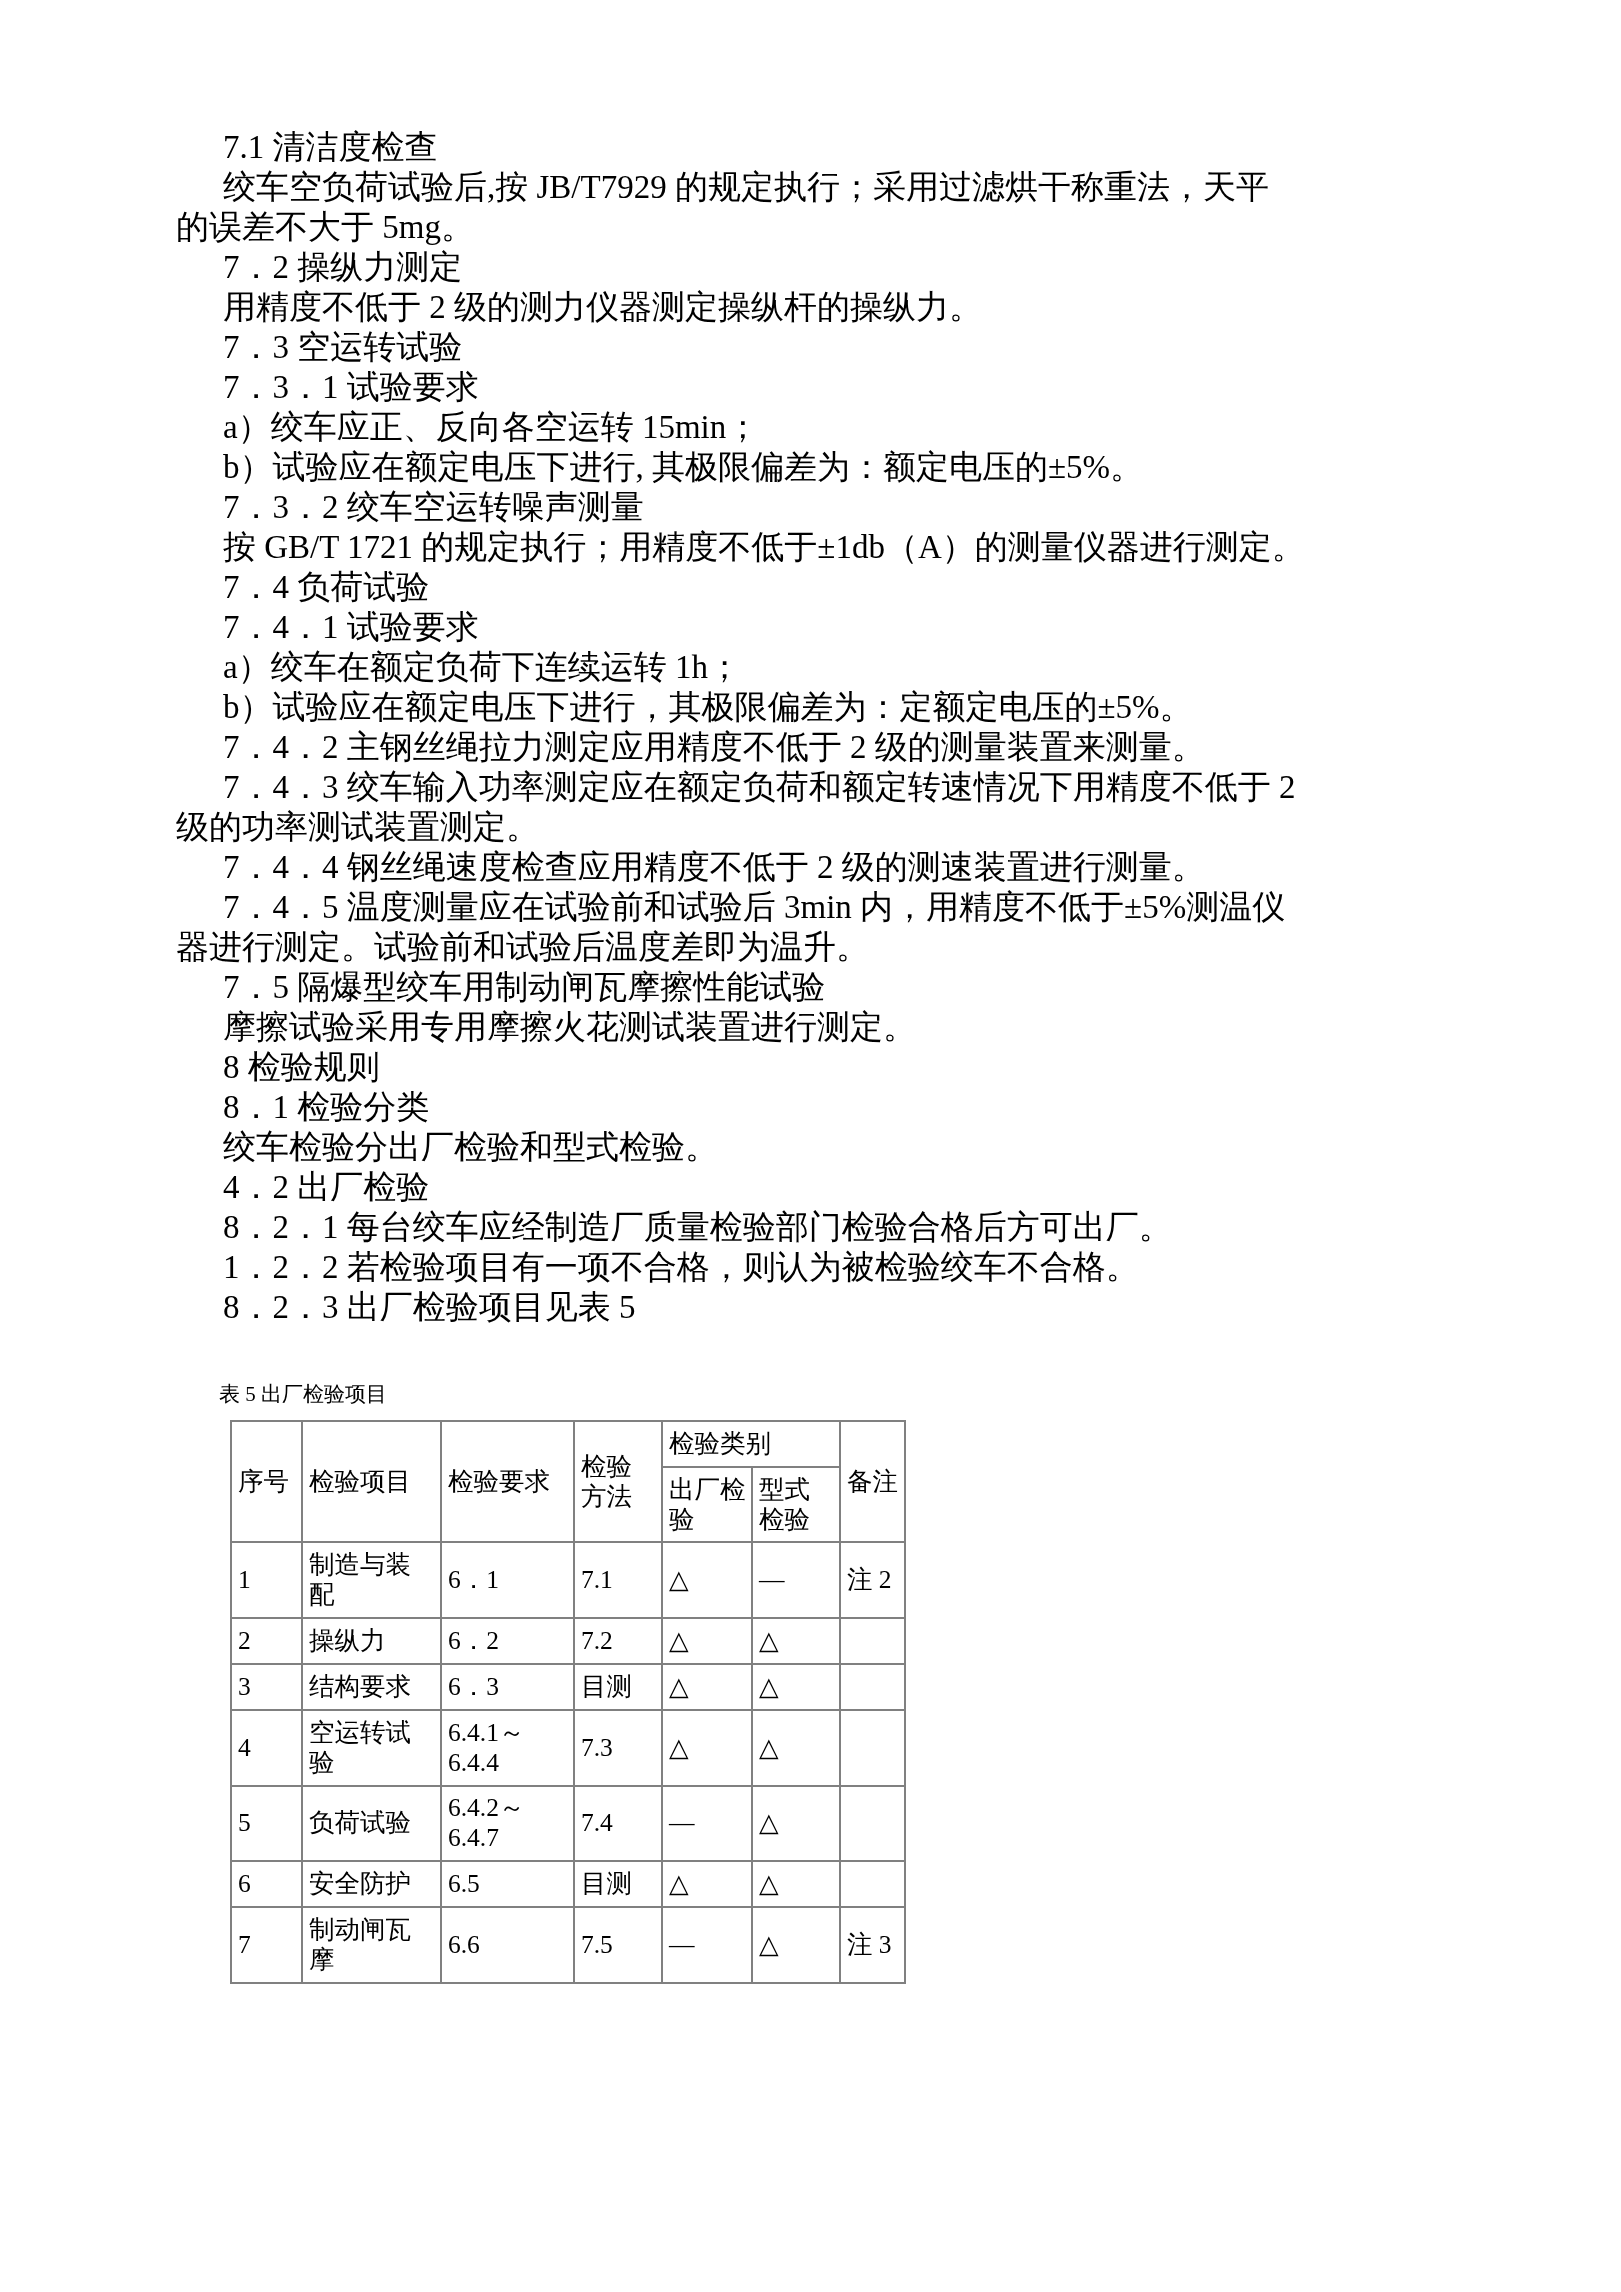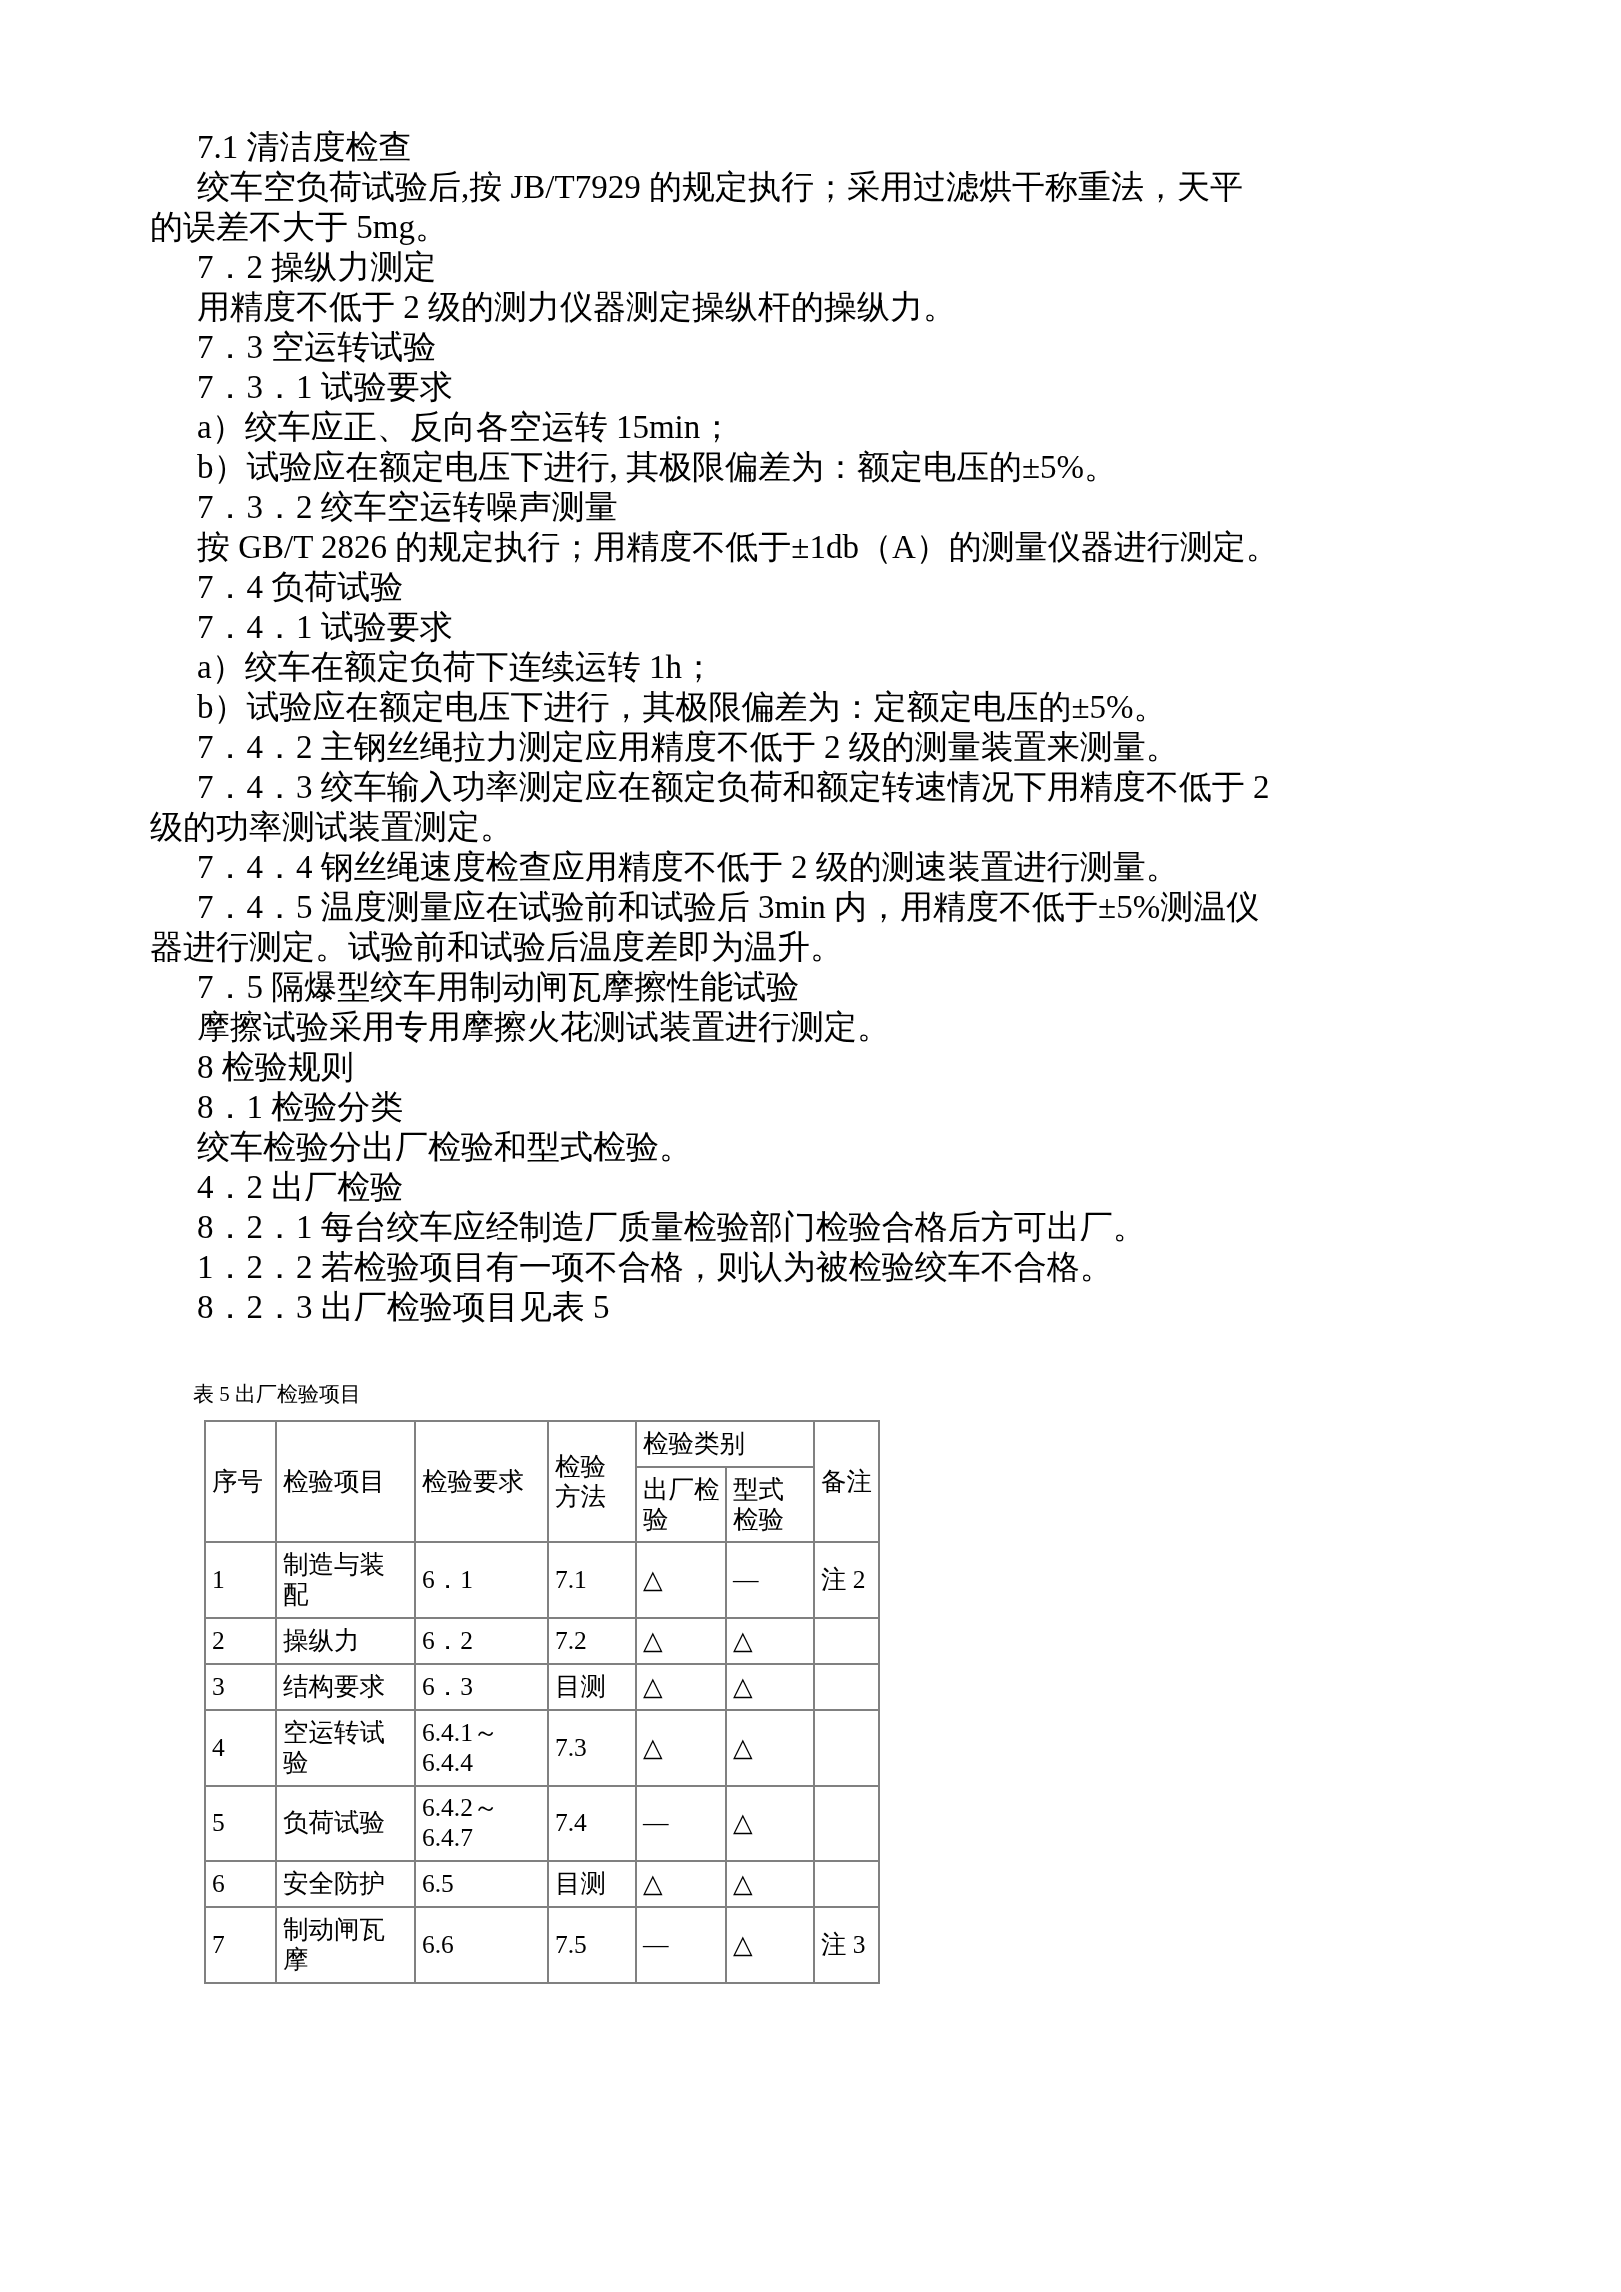--- a/index.html
+++ b/index.html
@@ -6,21 +6,21 @@
   html, body { background:#ffffff; }
   body {
     width:1621px; height:2293px;
     position:relative;
     font-family:"Liberation Serif","DejaVu Serif",serif;
     color:#000000;
     overflow:hidden;
   }
   .page {
     position:absolute;
-    top:127px; left:150px;
+    top:127px; left:176px;
     width:1292px;
   }
   .line {
     font-size:33px;
     line-height:40px;
     min-height:40px;
     white-space:nowrap;
   }
   .line.indent { padding-left:47px; }
   .table-caption {
@@ -64,21 +64,21 @@
       <div class="line indent">7.1 清洁度检查</div>
       <div class="line indent">绞车空负荷试验后,按 JB/T7929 的规定执行；采用过滤烘干称重法，天平</div>
       <div class="line">的误差不大于 5mg。</div>
       <div class="line indent">7．2 操纵力测定</div>
       <div class="line indent">用精度不低于 2 级的测力仪器测定操纵杆的操纵力。</div>
       <div class="line indent">7．3 空运转试验</div>
       <div class="line indent">7．3．1 试验要求</div>
       <div class="line indent">a）绞车应正、反向各空运转 15min；</div>
       <div class="line indent">b）试验应在额定电压下进行, 其极限偏差为：额定电压的±5%。</div>
       <div class="line indent">7．3．2 绞车空运转噪声测量</div>
-      <div class="line indent">按 GB/T 2826 的规定执行；用精度不低于±1db（A）的测量仪器进行测定。</div>
+      <div class="line indent">按 GB/T 1721 的规定执行；用精度不低于±1db（A）的测量仪器进行测定。</div>
       <div class="line indent">7．4 负荷试验</div>
       <div class="line indent">7．4．1 试验要求</div>
       <div class="line indent">a）绞车在额定负荷下连续运转 1h；</div>
       <div class="line indent">b）试验应在额定电压下进行，其极限偏差为：定额定电压的±5%。</div>
       <div class="line indent">7．4．2 主钢丝绳拉力测定应用精度不低于 2 级的测量装置来测量。</div>
       <div class="line indent">7．4．3 绞车输入功率测定应在额定负荷和额定转速情况下用精度不低于 2</div>
       <div class="line">级的功率测试装置测定。</div>
       <div class="line indent">7．4．4 钢丝绳速度检查应用精度不低于 2 级的测速装置进行测量。</div>
       <div class="line indent">7．4．5 温度测量应在试验前和试验后 3min 内，用精度不低于±5%测温仪</div>
       <div class="line">器进行测定。试验前和试验后温度差即为温升。</div>

